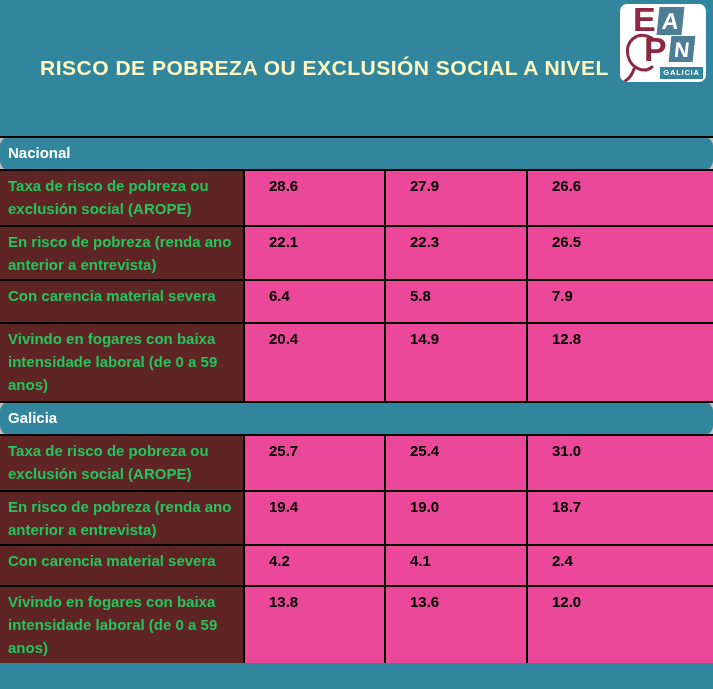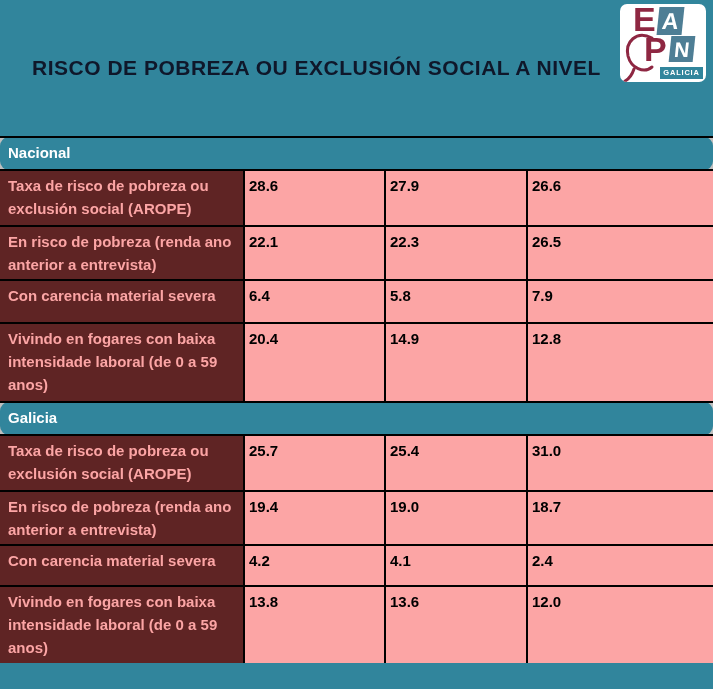--- a/index.html
+++ b/index.html
@@ -5,22 +5,22 @@
   html,body{margin:0;padding:0;}
   body{
     width:713px;height:689px;overflow:hidden;
     background:#31859C;
     font-family:"Liberation Sans",sans-serif;
     -webkit-font-smoothing:antialiased;
   }
   .banner{position:relative;height:136px;background:#31859C;}
   .title{
     position:absolute;top:49px;left:0;width:633px;
-    text-align:center;color:#0f172a;font-weight:bold;
-    font-size:21px;line-height:37px;letter-spacing:.5px;
+    text-align:center;color:#fef9c3;font-weight:bold;
+    font-size:21px;line-height:37px;letter-spacing:.5px;padding-left:8px;
   }
   
   .logo-card{
     position:absolute;top:4px;right:7px;width:86px;height:78px;
     background:#FFFFFF;border-radius:7px;overflow:hidden;
   }
   .logo-letter{position:absolute;font-weight:bold;}
   .logo-e{left:13px;top:-4px;font-size:34px;color:#8E2742;}
   .logo-p{left:24px;top:26px;font-size:34px;color:#8E2742;}
   .logo-block{
@@ -43,22 +43,22 @@
   td{
     border:2px solid #000000;vertical-align:top;
     font-weight:bold;font-size:15px;line-height:23px;
     padding:3px 6px;overflow:hidden;
   }
   td:first-child{border-left:0;}
   td:last-child{border-right:0;}
   tr:last-child td{border-bottom:0;}
   tr.years td{background:#BFBFBF;color:#000000;}
   td.section{background:#31859C;color:#FFFFFF;border-left:0;border-right:0;padding-left:8px;border-radius:9px;}
-  td.rowlabel{background:#5F2424;color:#fca5a5;padding:3px 8px 3px 8px;}
-  td.val{background:#fca5a5;color:#000000;padding-left:4px;}
+  td.rowlabel{background:#5F2424;color:#22c55e;padding:3px 8px 3px 8px;}
+  td.val{background:#ec4899;color:#000000;padding-left:24px;}
 </style>
 </head>
 <body>
 
 <div class="banner">
   <div class="title">
     <div>RISCO DE POBREZA OU EXCLUSIÓN SOCIAL A NIVEL</div>
   </div>
   <div class="logo-card">
     <svg class="logo-bubble" width="40" height="54" viewBox="0 0 40 54">

